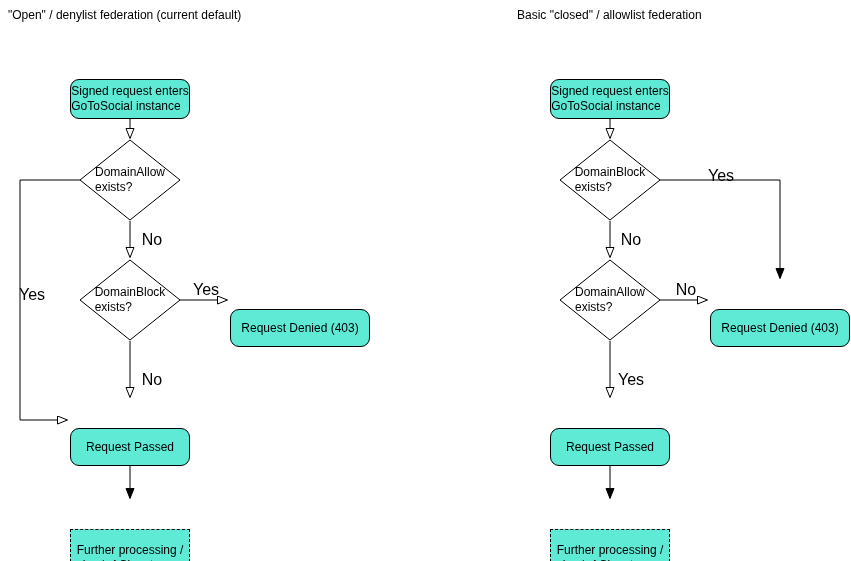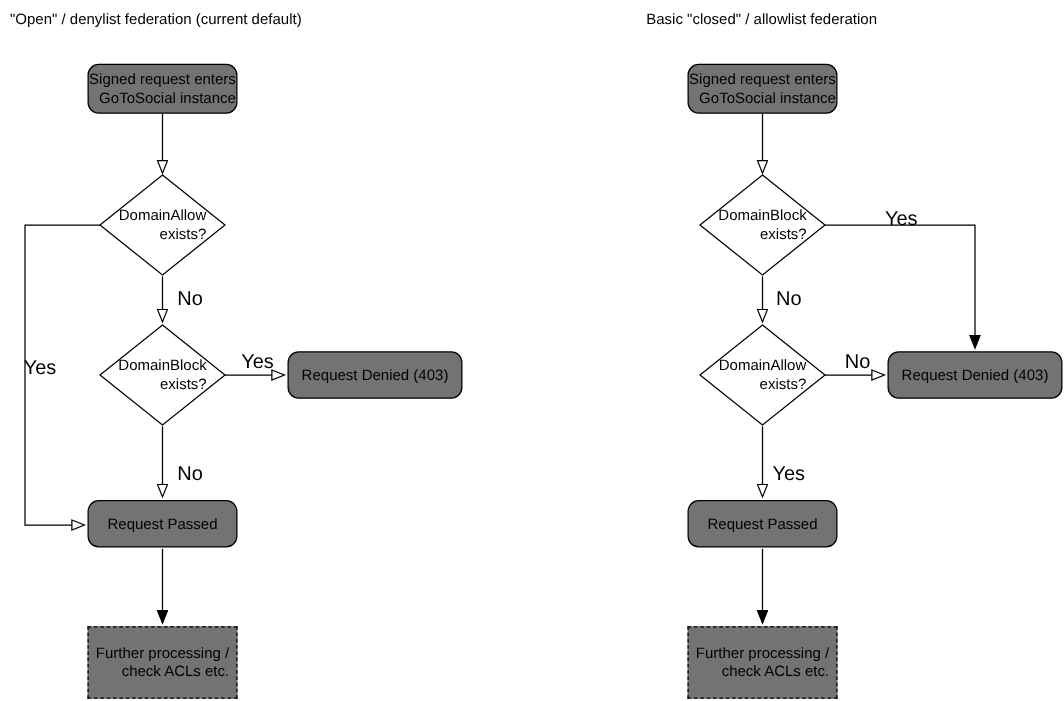--- a/index.html
+++ b/index.html
@@ -4,27 +4,27 @@
 <style>
   html,body { margin:0; padding:0; background:#ffffff; }
   #canvas {
     position:relative; width:851px; height:561px; background:#ffffff;
     font-family:"Liberation Sans", sans-serif; color:#000000; overflow:hidden;
   }
   svg.layer { position:absolute; left:0; top:0; z-index:1; }
   .title { position:absolute; font-size:12px; z-index:2; white-space:nowrap; }
   .node {
     position:absolute; display:flex; align-items:center; justify-content:center;
-    text-align:right; font-size:12px; line-height:15px; white-space:pre-line;
-    box-sizing:border-box; background:#737373; z-index:2;
+    text-align:left; font-size:12px; line-height:15px; white-space:pre-line;
+    box-sizing:border-box; background:#5eead4; z-index:2;margin-top:28px;
   }
   .rounded { border:1px solid #000000; border-radius:9px; }
   .dashed  { border:1px dashed #000000; }
   .diamond-label {
-    position:absolute; transform:translate(-50%,-50%); text-align:right;
+    position:absolute; transform:translate(-50%,-50%); text-align:left;
     font-size:12px; line-height:15px; white-space:pre-line; z-index:3;
   }
   .edge-label {
     position:absolute; transform:translate(-50%,-50%); font-size:16px;
     z-index:3; white-space:nowrap;
   }
 </style>
 </head>
 <body>
 

